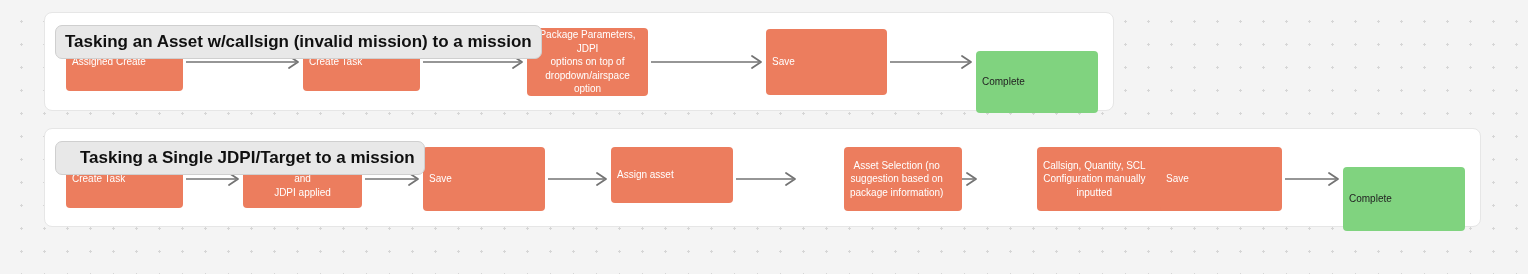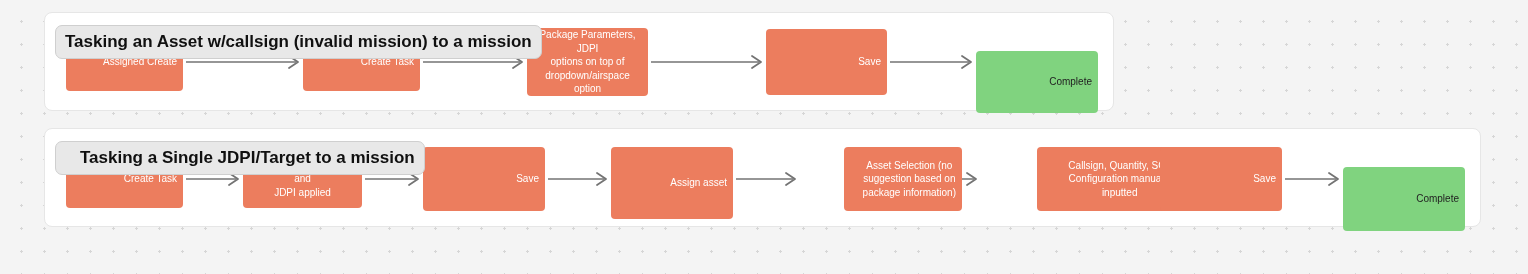--- a/index.html
+++ b/index.html
@@ -52,21 +52,21 @@
   #panel-title-1 { left: 55px; top: 25px; }
   #panel-title-2 { left: 55px; top: 141px; padding-left: 24px; }
 
   
   .node {
     position: absolute;
     border-radius: 4px;
     box-sizing: border-box;
     display: flex;
     align-items: center;
-    justify-content: flex-end;
+    justify-content: flex-start;
     text-align: center;
     padding: 20px 6px;
     line-height: 1.35;
     font-size: 10px;
     z-index: 2;
   }
   .node.orange {
     background: #ec7d5e;
     color: #ffffff;
   }
@@ -81,21 +81,21 @@
   #n1-1 { left: 66px;  top: 33px; width: 117px; height: 58px; }
   #n1-2 { left: 303px; top: 33px; width: 117px; height: 58px; }
   #n1-3 { left: 527px; top: 28px; width: 121px; height: 68px; }
   #n1-4 { left: 766px; top: 29px; width: 121px; height: 66px; }
   #n1-5 { left: 976px; top: 31px; width: 122px; height: 62px; }
 
   
   #n2-1 { left: 66px;   top: 150px; width: 117px; height: 58px; }
   #n2-2 { left: 243px;  top: 150px; width: 119px; height: 58px; }
   #n2-3 { left: 423px;  top: 147px; width: 122px; height: 64px; }
-  #n2-4 { left: 611px;  top: 147px; width: 122px; height: 72px; }
+  #n2-4 { left: 611px;  top: 147px; width: 122px; height: 56px; }
   #n2-5 { left: 844px;  top: 147px; width: 118px; height: 64px; }
   #n2-6 { left: 1037px;  top: 147px; width: 140px; height: 64px; }
   #n2-7 { left: 1160px; top: 147px; width: 122px; height: 64px; }
   #n2-8 { left: 1343px; top: 147px; width: 122px; height: 64px; }
 
   
   #connectors {
     position: absolute;
     left: 0; top: 0;
     width: 1528px;

